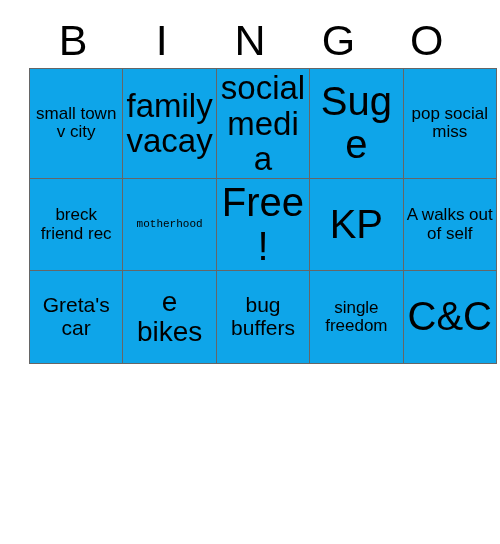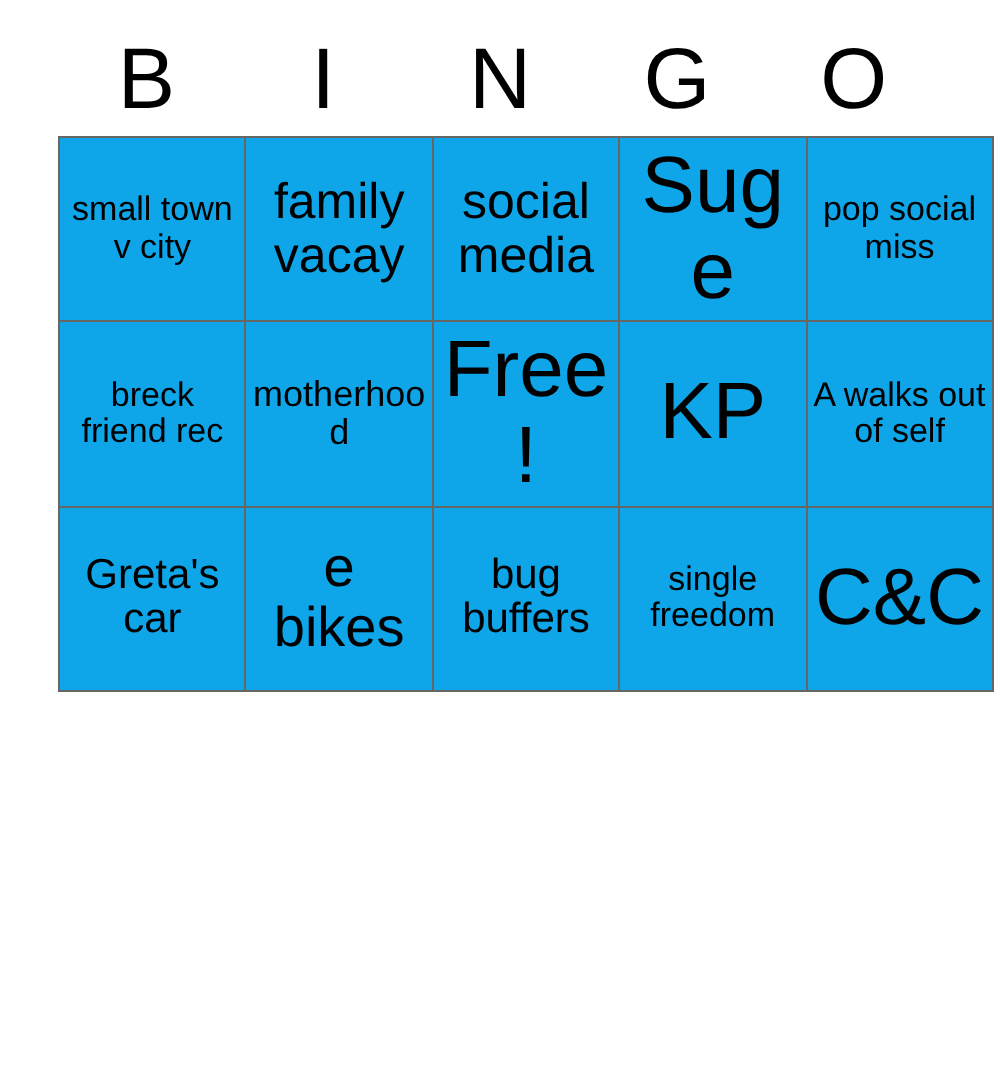--- a/index.html
+++ b/index.html
@@ -58,25 +58,25 @@
     color: #000000;
     line-height: 1.08;
     word-wrap: break-word;
     overflow: hidden;
     background: #0ea5e9;
   }
 
   
   .fs-xxl { font-size: 40px; }
   .fs-xl  { font-size: 28px; margin-top: 11px; }
-  .fs-l   { font-size: 25px; }
+  .fs-l   { font-size: 33px; }
   .fs-m   { font-size: 21px; }
   .fs-s   { font-size: 17px; }
   .fs-xs  { font-size: 15px; }
-  .fs-xxs { font-size: 18px; }
+  .fs-xxs { font-size: 11px; font-family: Liberation Mono, monospace; }
 </style>
 </head>
 <body>
 
 <div id="bingo-card">
 
   <div id="bingo-header">
     <div class="header-letter">B</div>
     <div class="header-letter">I</div>
     <div class="header-letter">N</div>

